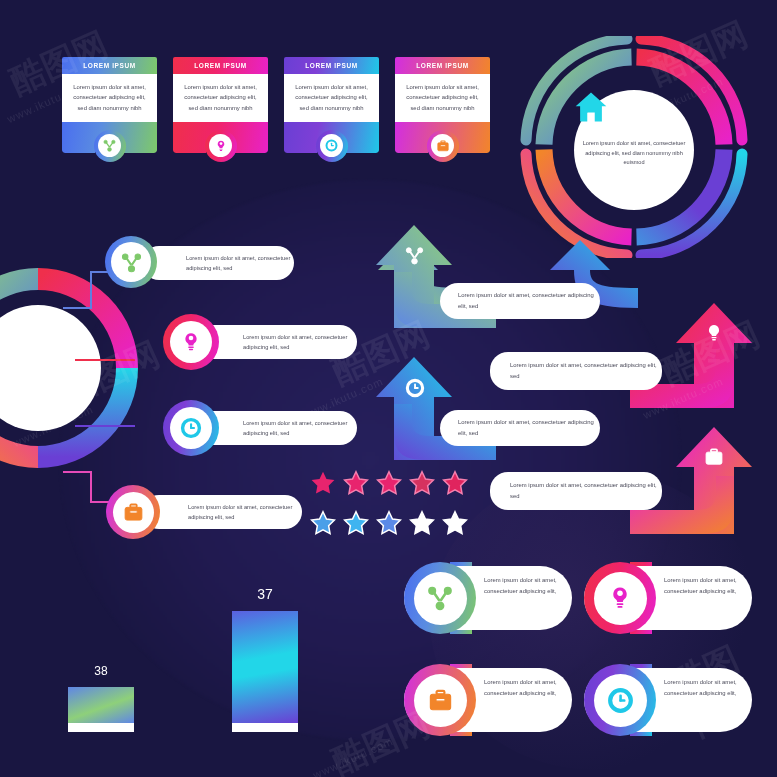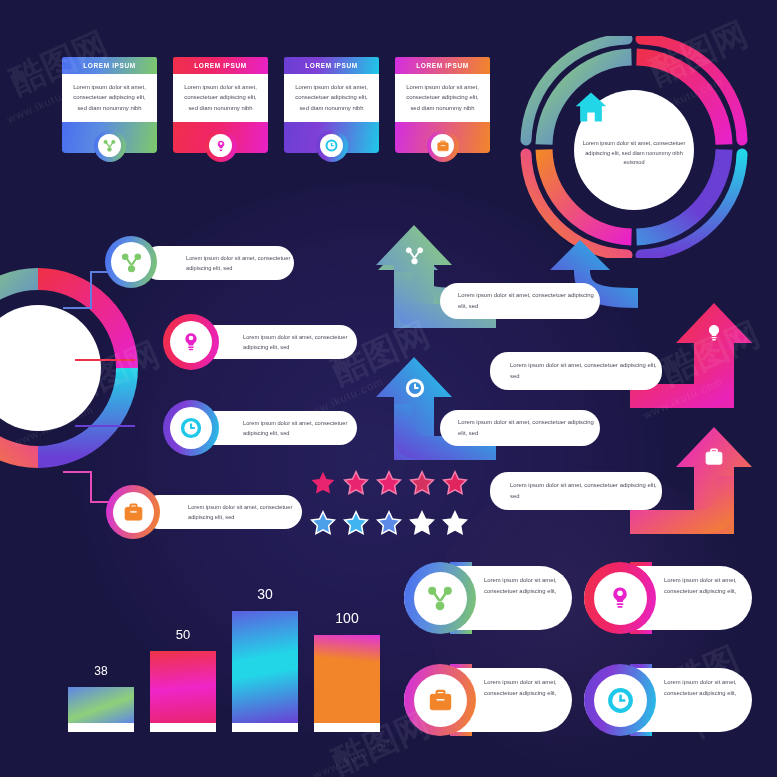--- a/index.html
+++ b/index.html
@@ -496,37 +496,27 @@
   </div>
 
   <div class="bars" style="width:330px;">
 
     <div class="bar-wrap" style="left:0;">
       <div class="bar-val" style="bottom:54px;font-size:12px;">38</div>
       <div class="bar-fill" style="height:36px;background:linear-gradient(160deg,#5f86e6 0%,#8ed07a 55%,#5f86e6 100%);"></div>
       <div class="bar-base"></div>
     </div>
 
-    <div class="bar-wrap" style="left:82px;">
-      <div class="bar-val" style="bottom:90px;font-size:13px;">50</div>
-      <div class="bar-fill" style="height:72px;background:linear-gradient(175deg,#ef3346 0%,#ef25c8 52%,#e8246e 100%);"></div>
-      <div class="bar-base"></div>
-    </div>
 
     <div class="bar-wrap" style="left:164px;">
-      <div class="bar-val" style="bottom:130px;font-size:14px;">30</div>
+      <div class="bar-val" style="bottom:130px;font-size:14px;">37</div>
       <div class="bar-fill" style="height:112px;background:linear-gradient(170deg,#5b5fe0 0%,#22d6e8 42%,#22d6e8 55%,#6a3fd4 100%);"></div>
       <div class="bar-base"></div>
     </div>
 
-    <div class="bar-wrap" style="left:246px;">
-      <div class="bar-val" style="bottom:106px;font-size:14px;">100</div>
-      <div class="bar-fill" style="height:88px;background:linear-gradient(185deg,#e033d8 0%,#f2852a 30%,#f2852a 100%);"></div>
-      <div class="bar-base"></div>
-    </div>
   </div>
 
   <div class="bcard" style="left:404px;top:562px;">
     <div class="tab g1"></div>
     <div class="sheet"></div>
     <div class="ring g1">
       <div class="core">
           <svg width="26" height="26" viewBox="0 0 20 20" fill="#7ec96a" stroke="#7ec96a">
             <use href="#ic-share"></use>
           </svg>

